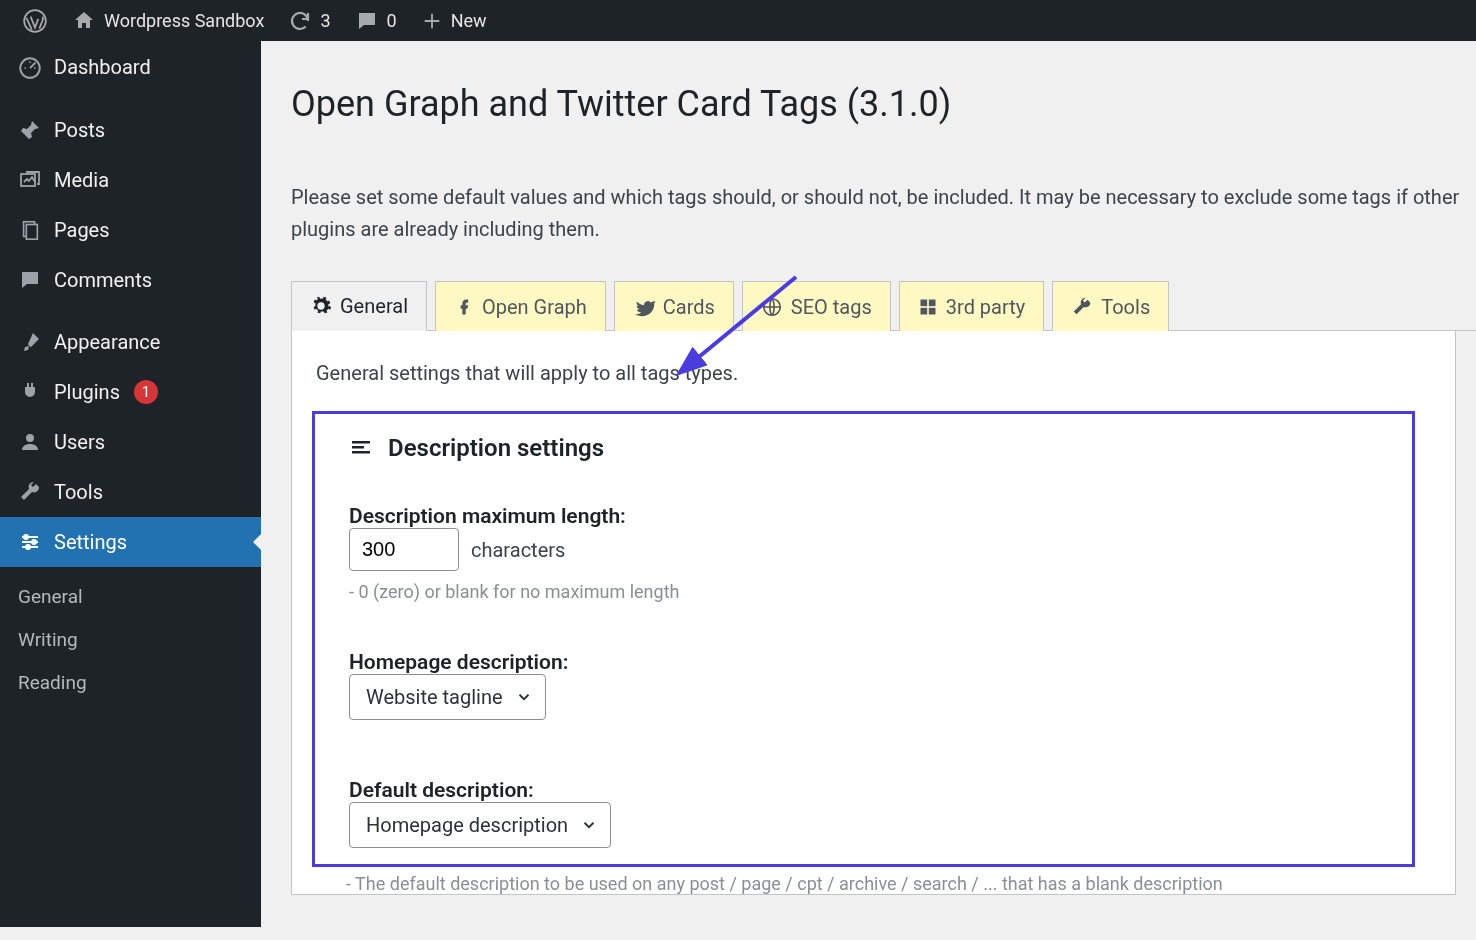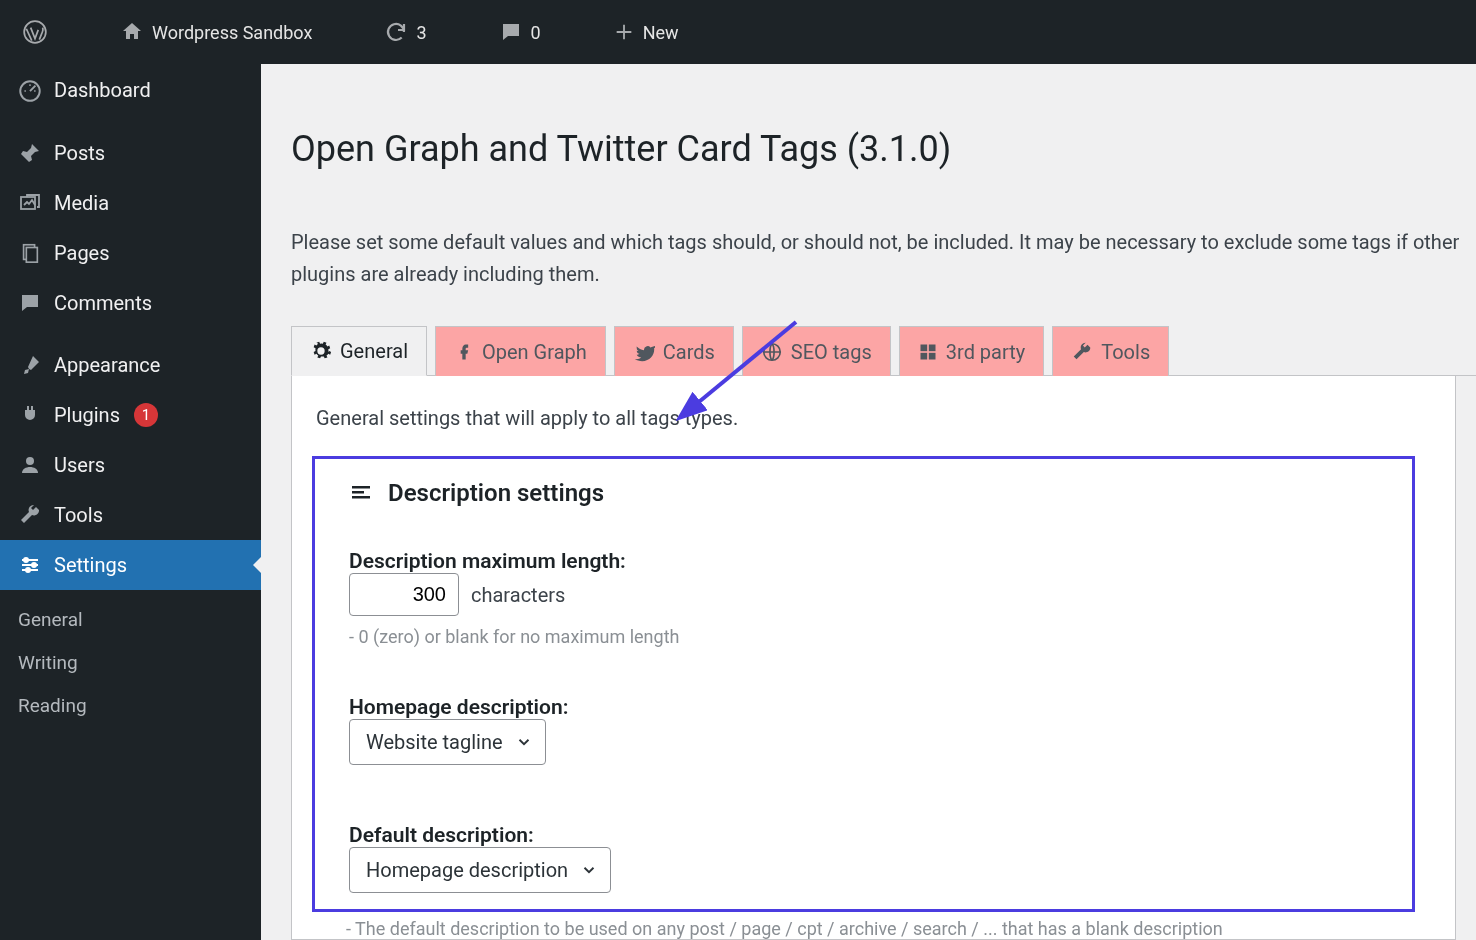--- a/index.html
+++ b/index.html
@@ -8,28 +8,27 @@
     font-size: 13px;
     color: #1e1e1e;
     background: #f0f0f1;
     overflow: hidden;
     width: 1476px;
     height: 940px;
   }
 
   
   .admin-bar {
-    height: 64px;
+    height: 41px;
     background: #1d2327;
     color: #c3c4c7;
     display: flex;
     align-items: center;
     padding: 0 10px;
     font-size: 18px;
-    gap: 48px;
   }
   .admin-bar .ab-item {
     display: flex;
     align-items: center;
     padding: 0 12px;
     height: 100%;
     color: #c3c4c7;
     gap: 8px;
   }
   .admin-bar .ab-item .icon { display:inline-flex; color:#a7aaad; }
@@ -110,21 +109,21 @@
   .nav-tab-wrapper {
     display:flex;
     gap:8px;
     border-bottom:1px solid #c3c4c7;
     margin-right:0;
   }
   .nav-tab {
     display:flex;
     align-items:center;
     gap:8px;
-    background:#fca5a5;
+    background:#fef9c3;
     border:1px solid #c3c4c7;
     border-bottom:none;
     color:#50575e;
     padding: 12px 18px;
     font-size: 20px;
     margin-bottom:-1px;
   }
   .nav-tab.active {
     background:#f0f0f1;
     border-bottom:1px solid #f0f0f1;
@@ -178,21 +177,20 @@
     gap:12px;
     font-size: 20px;
     color:#3c434a;
   }
   input[type="text"] {
     border:1px solid #8c8f94;
     border-radius:4px;
     padding: 9px 12px;
     font-size: 20px;
     width:110px;
-    text-align:right;
   }
   .select {
     border:1px solid #8c8f94;
     border-radius:4px;
     padding: 10px 42px 10px 16px;
     font-size: 20px;
     color:#2c3338;
     position:relative;
     display:inline-flex;
     align-items:center;
@@ -359,21 +357,21 @@
         <span>Settings</span>
       </li>
     </ul>
     <ul class="submenu">
       <li>General</li>
       <li>Writing</li>
       <li>Reading</li>
     </ul>
   </nav>
 
-  <main class="content" style="position:relative;margin-top:22px;">
+  <main class="content" style="position:relative;">
     <h1 class="page-title">Open Graph and Twitter Card Tags (3.1.0)</h1>
     <p class="intro">Please set some default values and which tags should, or should not, be included. It may be necessary to exclude some tags if other plugins are already including them.</p>
 
     <svg class="arrow-anno" width="140" height="120">
       <defs>
           <marker id="ah" markerWidth="10" markerHeight="10" refX="2" refY="3" orient="auto">
             <path d="M0,0 L0,6 L8,3 z" fill="#4b3ce0"></path>
           </marker>
         </defs>
       <line x1="120" y1="8" x2="18" y2="92" stroke="#4b3ce0" stroke-width="4" marker-end="url(#ah)"></line>

